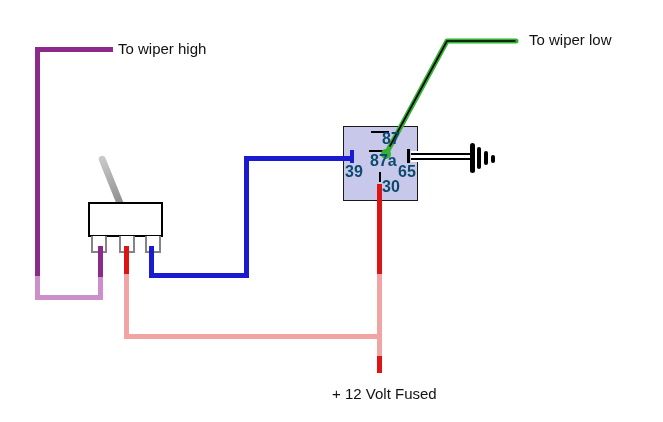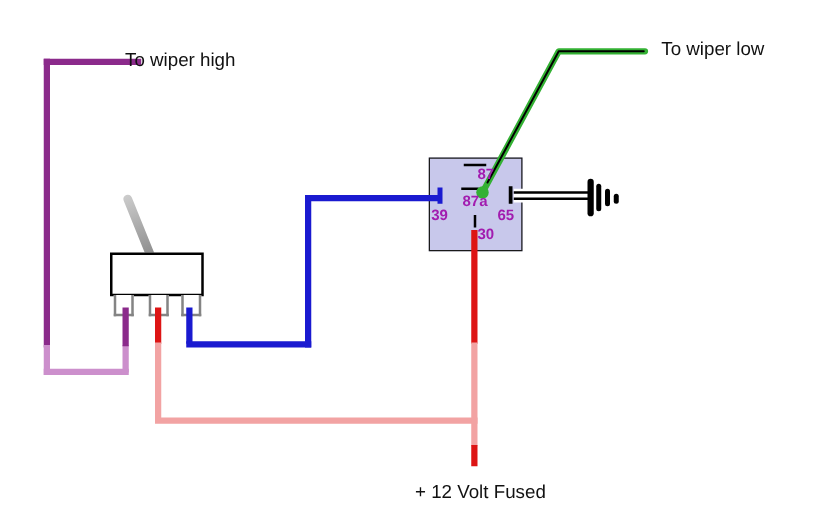--- a/index.html
+++ b/index.html
@@ -7,21 +7,21 @@
     position:relative;width:663px;height:422px;overflow:hidden;
     background:var(--background,#fff);
     font-family:"Liberation Sans",sans-serif;
   }
   .abs{position:absolute;}
   .label{
     position:absolute;font-size:15px;color:var(--text_color,#111);
     white-space:nowrap;line-height:16px;
   }
   .pin{
-    position:absolute;font-size:12px;font-weight:bold;color:#a21caf;
+    position:absolute;font-size:16px;font-weight:bold;color:#0c4a6e;
     white-space:nowrap;line-height:12px;
   }
   .wire{position:absolute;}
   .purple{background:var(--wire_purple,#8b2a8b);}
   .plum{background:var(--wire_plum,#cc8fcc);}
   .blue{background:var(--wire_blue,#1a1ad0);}
   .red{background:var(--wire_red,#dd1414);}
   .pink{background:var(--wire_pink,#f2a3a3);}
   .blk{background:#000;position:absolute;}
   #relay-box{
@@ -101,17 +101,17 @@
     <polyline points="390,146 447,41 515,41" fill="none" stroke-width="1.6" stroke-linecap="round" stroke-linejoin="round" stroke="#000000"></polyline>
     <circle cx="386" cy="154" r="5" fill="#33b133"></circle>
   </svg>
 
   <div class="pin" style="left:382px;top:133px;">87</div>
   <div class="pin" style="left:370px;top:155px;">87a</div>
   <div class="pin" style="left:345px;top:166px;">39</div>
   <div class="pin" style="left:398px;top:166px;">65</div>
   <div class="pin" style="left:382px;top:181px;">30</div>
 
-  <div class="label" style="left:100px;top:41px;">To wiper high</div>
+  <div class="label" style="left:118px;top:41px;">To wiper high</div>
   <div class="label" style="left:529px;top:32px;text-align:center;">To wiper low</div>
   <div class="label" style="left:332px;top:386px;">+ 12 Volt Fused</div>
 
 </div>
 
 </body></html>

